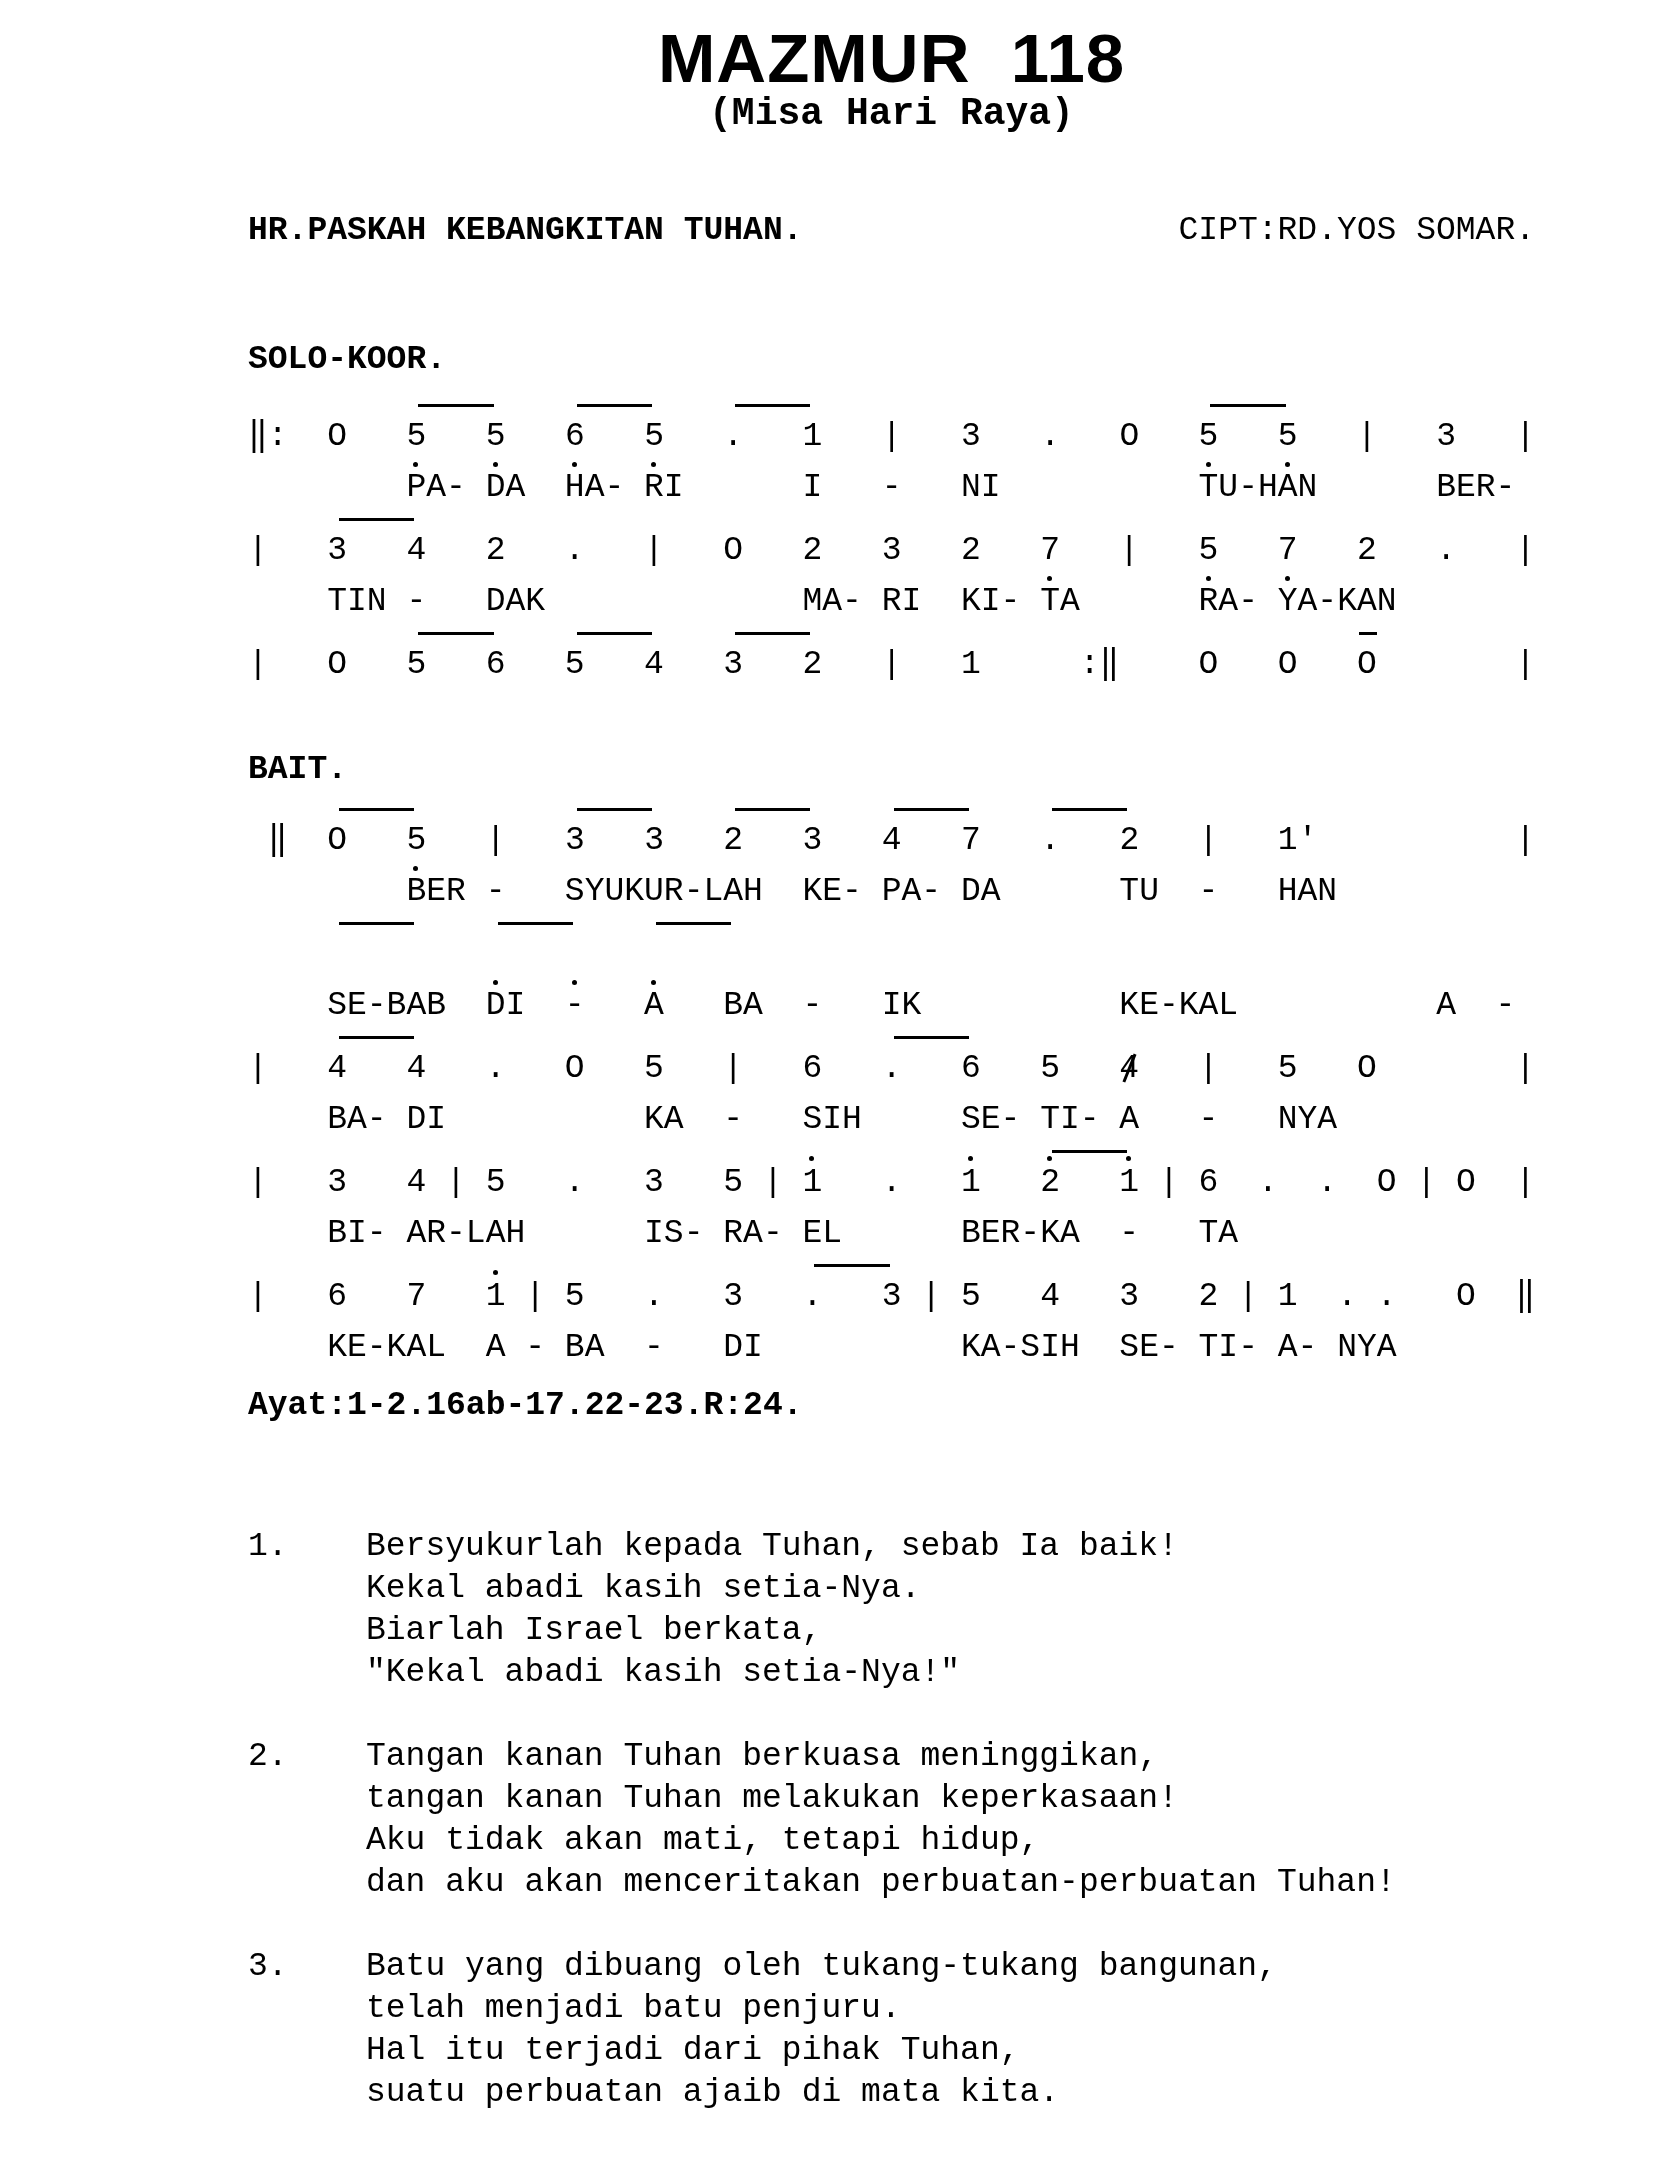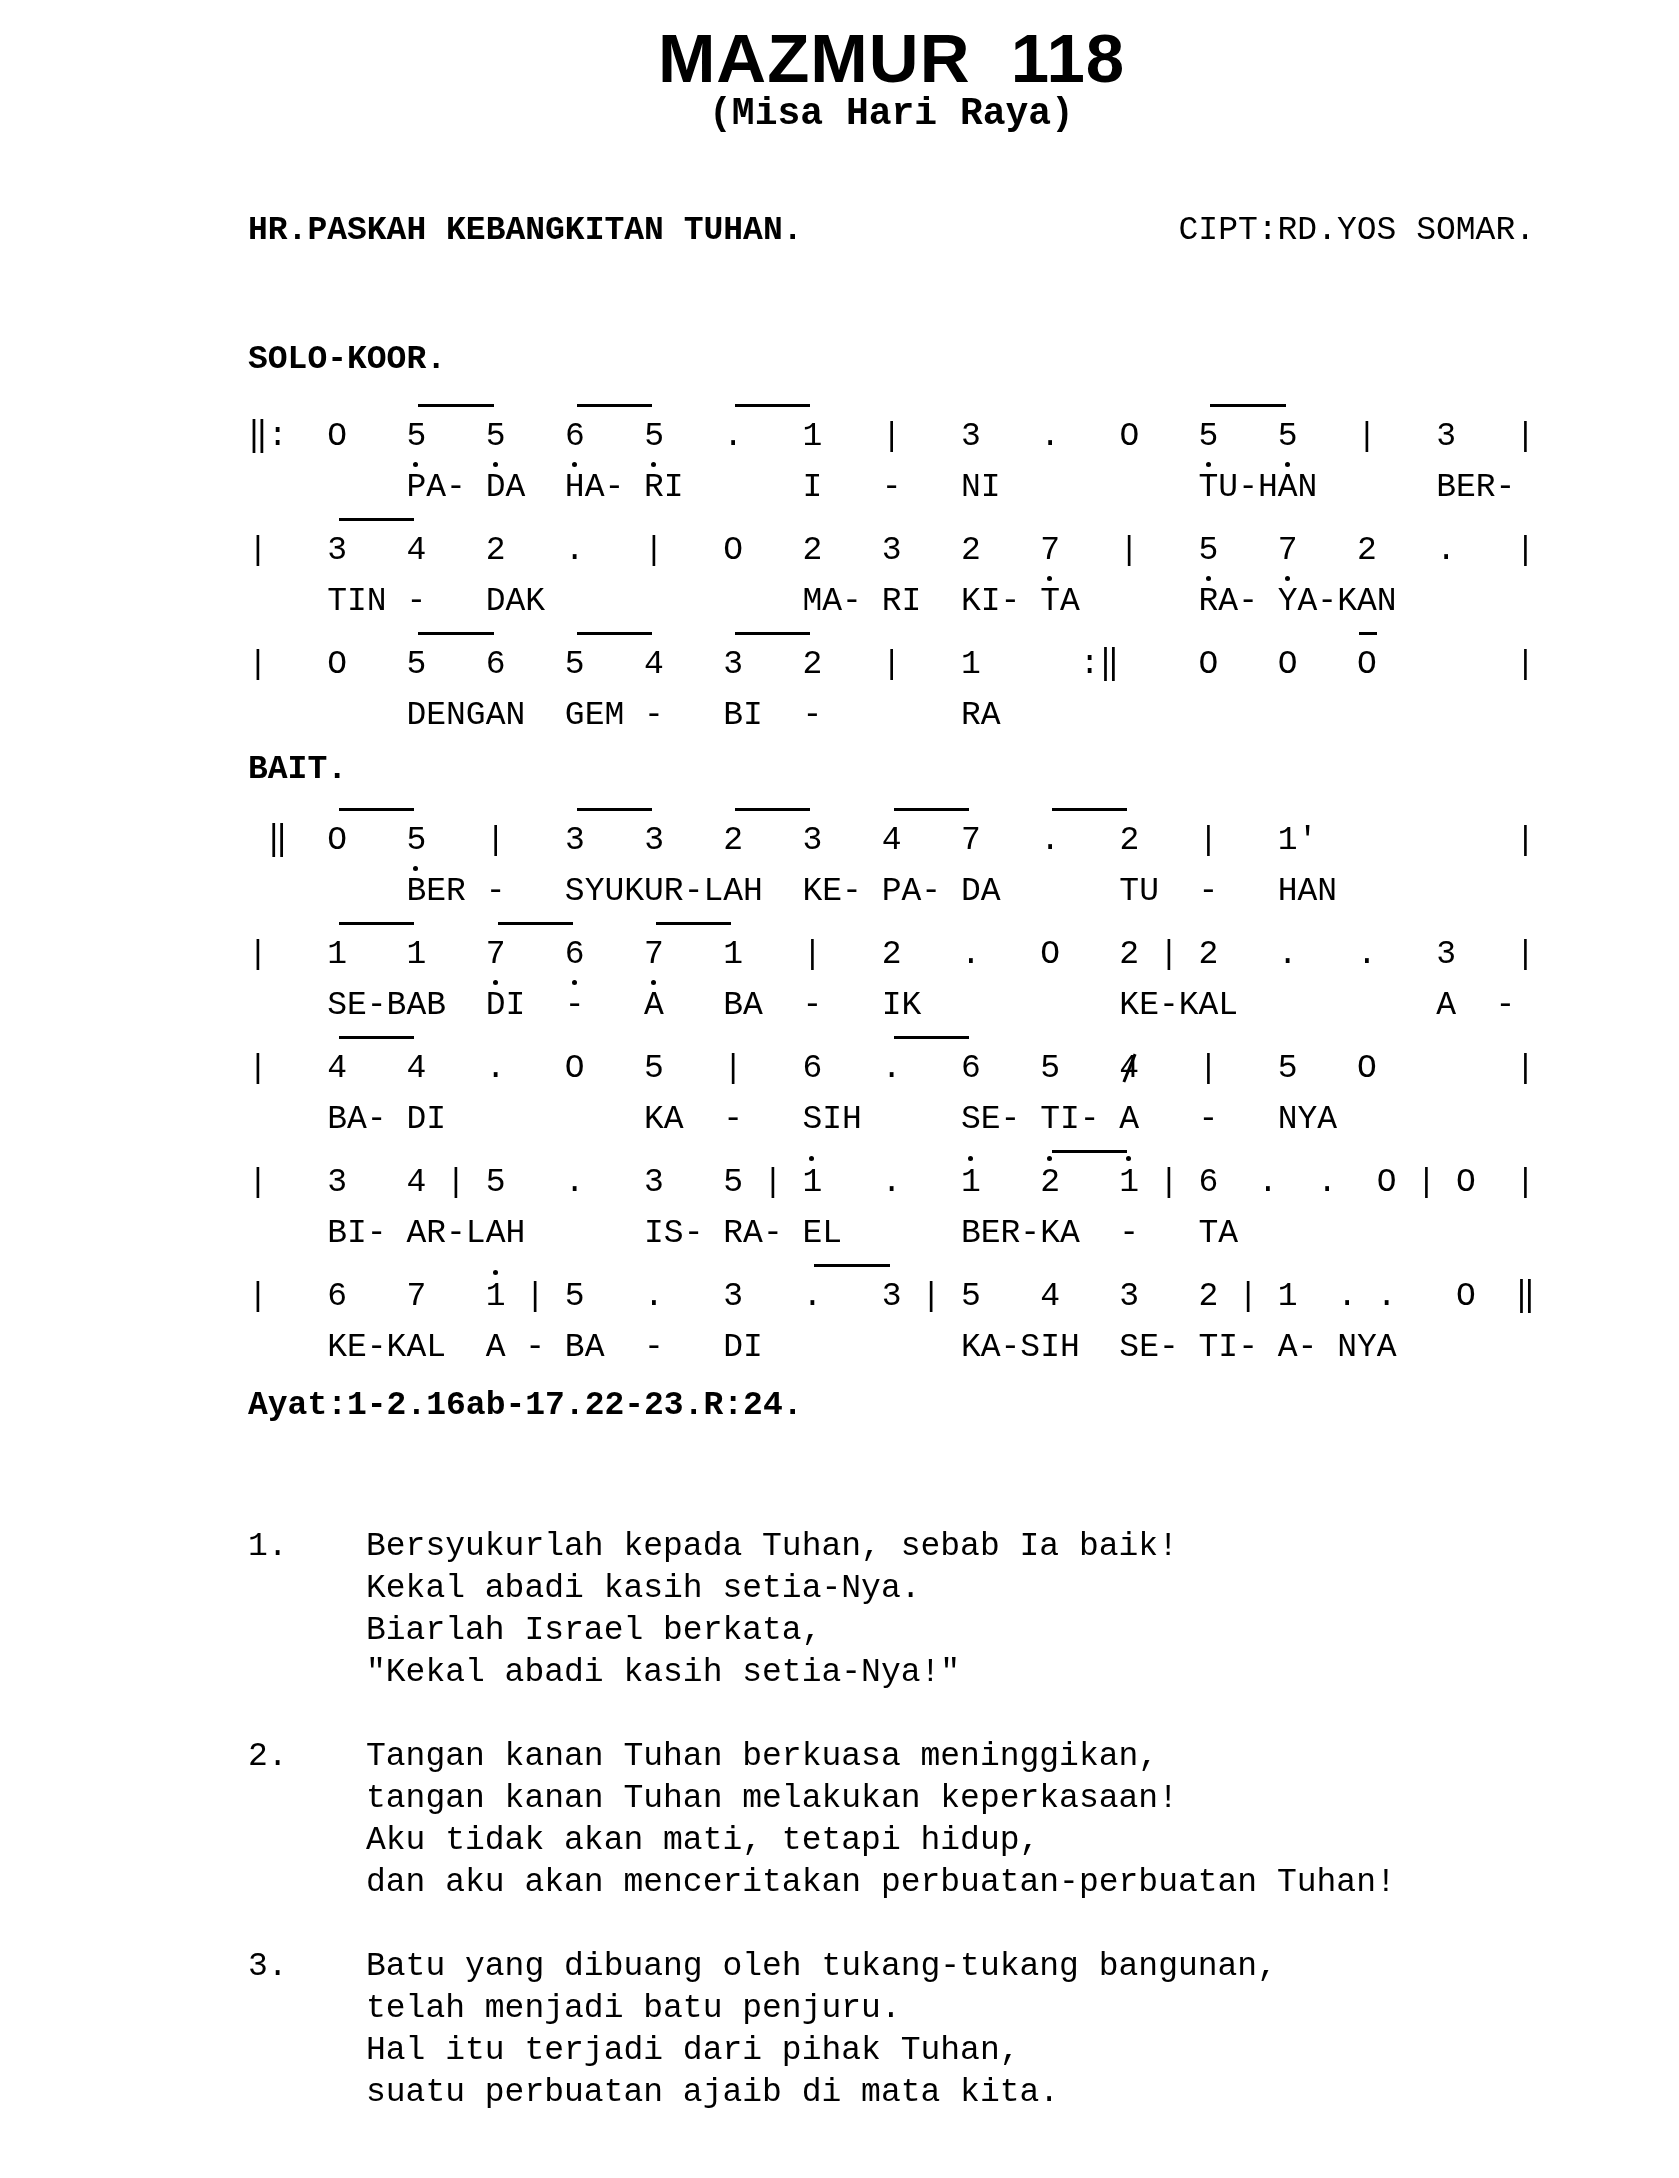--- a/index.html
+++ b/index.html
@@ -87,21 +87,20 @@
         <div class="odot below" style="left: calc(52ch + 7px);"></div>
         <div class="nrow">|   3   4   2   .   |   O   2   3   2   7   |   5   7   2   .   |</div>
         <div class="lrow">    TIN -   DAK             MA- RI  KI- TA      RA- YA-KAN</div>
       </div>
       <div class="mline">
         <div class="beam" style="left: 8.6ch; width: 3.8ch;"></div>
         <div class="beam" style="left: 16.6ch; width: 3.8ch;"></div>
         <div class="beam" style="left: 24.6ch; width: 3.8ch;"></div>
         <div class="beam" style="left: 56.1ch; width: 0.9ch;"></div>
         <div class="nrow">|   O   5   6   5   4   3   2   |   1     :‖    O   O   O       |</div>
-        <div class="lrow">        DENGAN  GEM -   BI  -       RA</div>
       </div>
     </div>
 
   <div class="seclabel bait">BAIT.</div>
   <div class="musicblock baitblock" id="music-bait">
       <div class="mline">
         <div class="beam" style="left: 4.6ch; width: 3.8ch;"></div>
         <div class="beam" style="left: 16.6ch; width: 3.8ch;"></div>
         <div class="beam" style="left: 24.6ch; width: 3.8ch;"></div>
         <div class="beam" style="left: 32.6ch; width: 3.8ch;"></div>
@@ -110,21 +109,20 @@
         <div class="nrow"> ‖  O   5   |   3   3   2   3   4   7   .   2   |   1'          |</div>
         <div class="lrow">        BER -   SYUKUR-LAH  KE- PA- DA      TU  -   HAN</div>
       </div>
       <div class="mline">
         <div class="beam" style="left: 4.6ch; width: 3.8ch;"></div>
         <div class="beam" style="left: 12.6ch; width: 3.8ch;"></div>
         <div class="beam" style="left: 20.6ch; width: 3.8ch;"></div>
         <div class="odot below" style="left: calc(12ch + 7px);"></div>
         <div class="odot below" style="left: calc(16ch + 7px);"></div>
         <div class="odot below" style="left: calc(20ch + 7px);"></div>
-        <div class="nrow">|   1   1   7   6   7   1   |   2   .   O   2 | 2   .   .   3   |</div>
         <div class="lrow">    SE-BAB  DI  -   A   BA  -   IK          KE-KAL          A  -</div>
       </div>
       <div class="mline">
         <div class="beam" style="left: 4.6ch; width: 3.8ch;"></div>
         <div class="beam" style="left: 32.6ch; width: 3.8ch;"></div>
         <div class="slash" style="left: calc(44ch + 9px);"></div>
         <div class="nrow">|   4   4   .   O   5   |   6   .   6   5   4   |   5   O       |</div>
         <div class="lrow">    BA- DI          KA  -   SIH     SE- TI- A   -   NYA</div>
       </div>
       <div class="mline">

